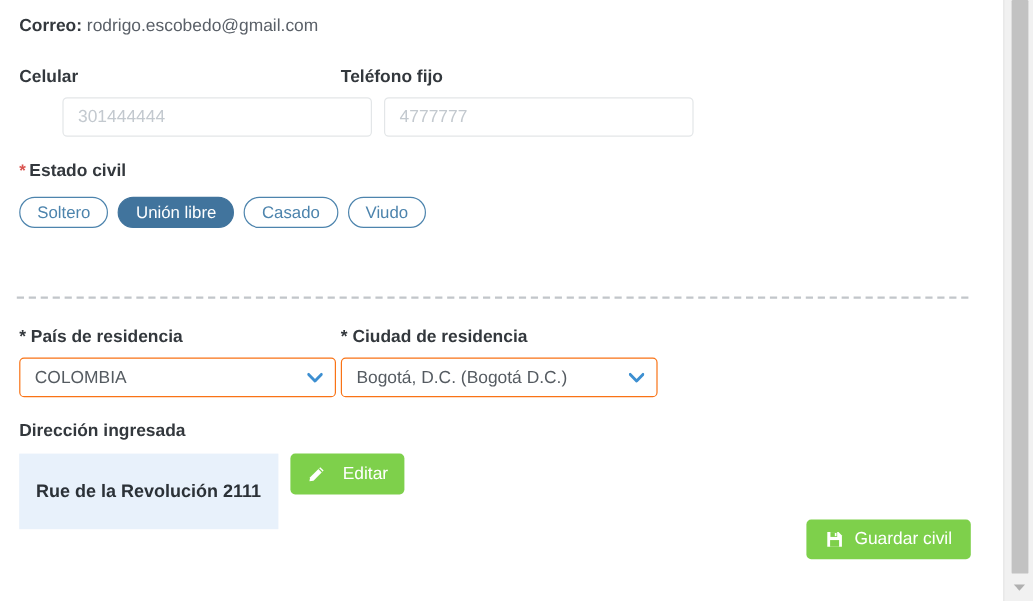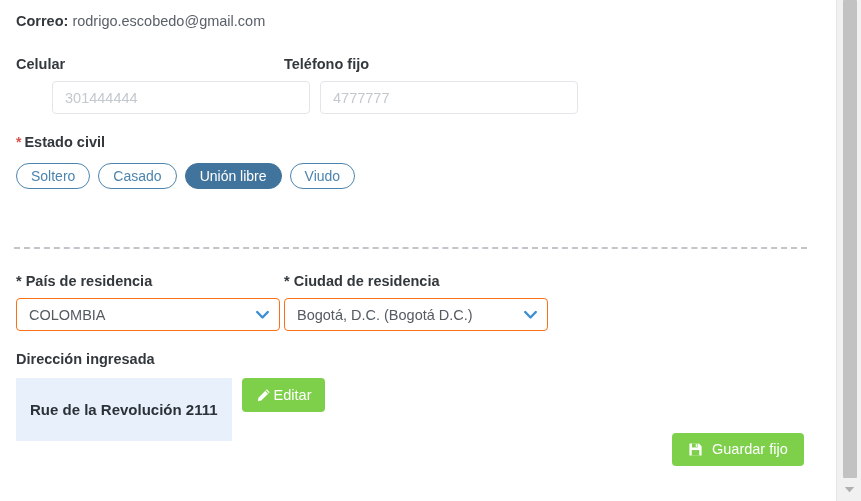--- a/index.html
+++ b/index.html
@@ -217,21 +217,21 @@
     font-size: 14.5px;
     display: inline-flex;
     align-items: center;
     cursor: pointer;
     line-height: 1;
   }
   .btn-edit {
     padding: 0 14px;
     height: 34px;
   }
-  .btn-edit .lbl { margin-left: 3px; }
+  .btn-edit .lbl { margin-left: 15px; }
 
   
   .btn-save {
     position: absolute;
     left: 672px;
     top: 433px;
     height: 33px;
     padding: 0 16px;
     gap: 9px;
   }
@@ -288,22 +288,22 @@
         <input class="text-input" type="text" placeholder="4777777" style="">
       </div>
     </div>
 
     <div class="estado-block">
       <div class="field-label">
         <span class="req-star">*</span><span>Estado civil</span>
       </div>
       <div class="pill-row">
         <div class="pill">Soltero</div>
+        <div class="pill selected">Unión libre</div>
         <div class="pill">Casado</div>
-        <div class="pill selected">Unión libre</div>
         <div class="pill">Viudo</div>
       </div>
     </div>
 
     <hr class="divider">
 
     <div class="residencia">
       <div class="sel-col pais">
         <div class="field-label">* País de residencia</div>
         <div class="select-wrap">
@@ -346,21 +346,21 @@
 
     <button class="btn-green btn-save">
       <span style="line-height:0;">
         <svg width="15" height="15" viewBox="0 0 16 16" aria-hidden="true">
           <path d="M1.5 1.5 H11.5 L14.5 4.5 V14.5 H1.5 Z" fill="#ffffff"></path>
           <rect x="4.3" y="1.5" width="6" height="4.3" fill="#7ed04b"></rect>
           <rect x="8.2" y="2.3" width="1.5" height="2.8" fill="#ffffff"></rect>
           <rect x="4.0" y="8.6" width="8" height="5.9" fill="#7ed04b"></rect>
         </svg>
       </span>
-      <span>Guardar fijo</span>
+      <span>Guardar civil</span>
     </button>
 
   </div>
 
   <div class="scrollbar">
     <div class="sb-thumb"></div>
     <div class="sb-arrow">
       <span style="line-height:0;">
         <svg width="11" height="7" viewBox="0 0 11 7" aria-hidden="true">
           <path d="M0.8 1 L10.2 1 L5.5 6.2 Z" fill="#b0b0b0"></path>

